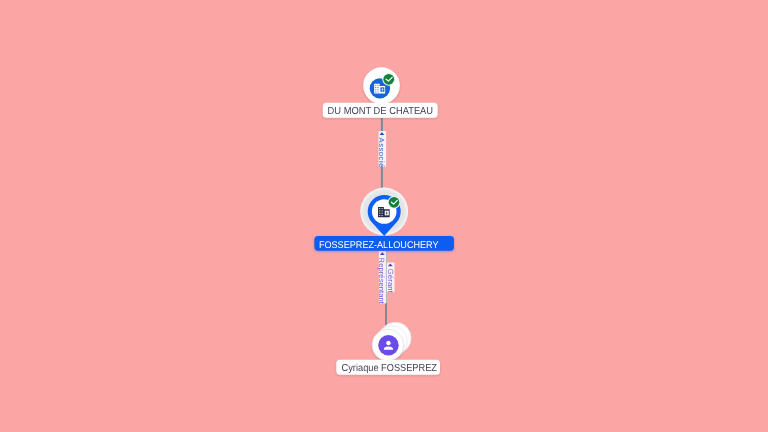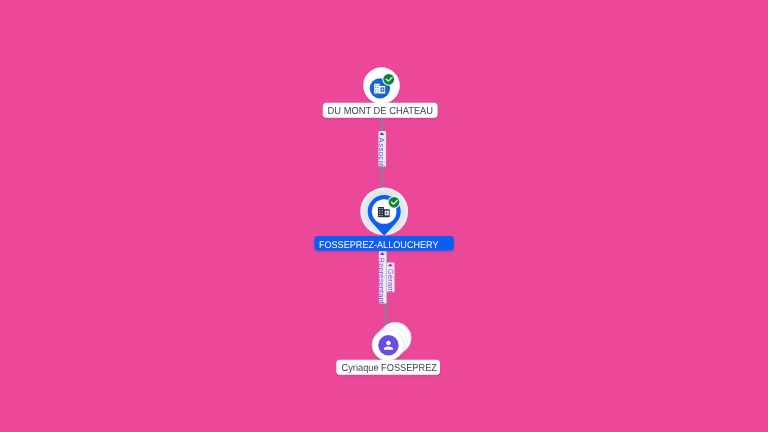--- a/index.html
+++ b/index.html
@@ -7,21 +7,21 @@
   body{width:768px;height:432px;overflow:hidden;background:#f8f9fd;
        font-family:"Liberation Sans", sans-serif;
        -webkit-font-smoothing:antialiased;text-rendering:geometricPrecision;}
   svg text{-webkit-font-smoothing:antialiased;text-rendering:geometricPrecision;}
   #stage{position:relative;width:768px;height:432px;background:#f8f9fd;overflow:hidden;}
   svg#graph{position:absolute;left:0;top:0;width:768px;height:432px;display:block;}
 </style>
 </head>
 <body>
 
-<div id="stage" style="background: #ec4899;">
+<div id="stage" style="background: #fca5a5;">
   <svg id="graph" viewBox="0 0 768 432" xmlns="http://www.w3.org/2000/svg">
     <defs>
       <filter id="shLabel" x="-50%" y="-80%" width="200%" height="280%">
         <feDropShadow dx="0" dy="1" stdDeviation="1.1" flood-color="#25314d" flood-opacity="0.16"></feDropShadow>
       </filter>
       <filter id="shNode" x="-60%" y="-60%" width="220%" height="220%">
         <feDropShadow dx="0" dy="1" stdDeviation="1.2" flood-color="#25314d" flood-opacity="0.18"></feDropShadow>
       </filter>
       <filter id="shSel" x="-50%" y="-90%" width="200%" height="300%">
         <feDropShadow dx="0" dy="1" stdDeviation="1.2" flood-color="#0d4fd0" flood-opacity="0.35"></feDropShadow>

